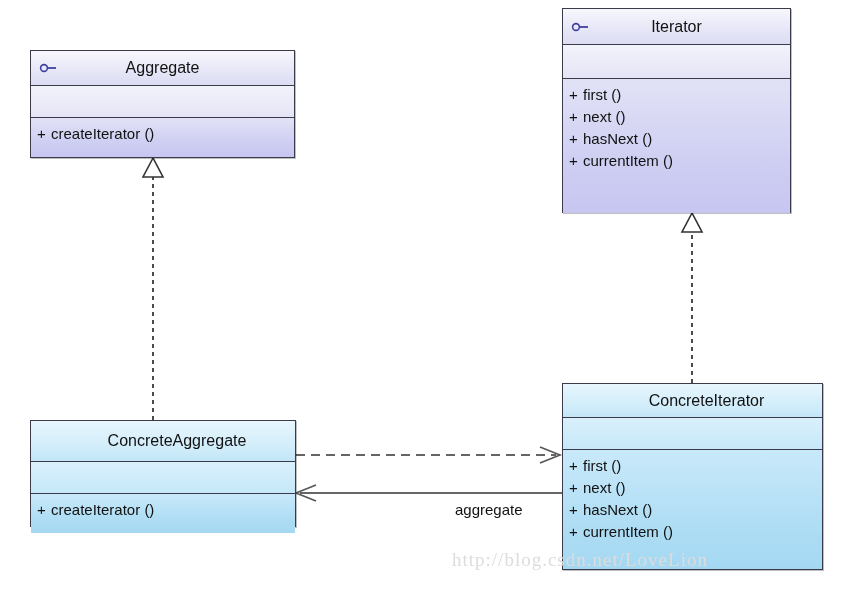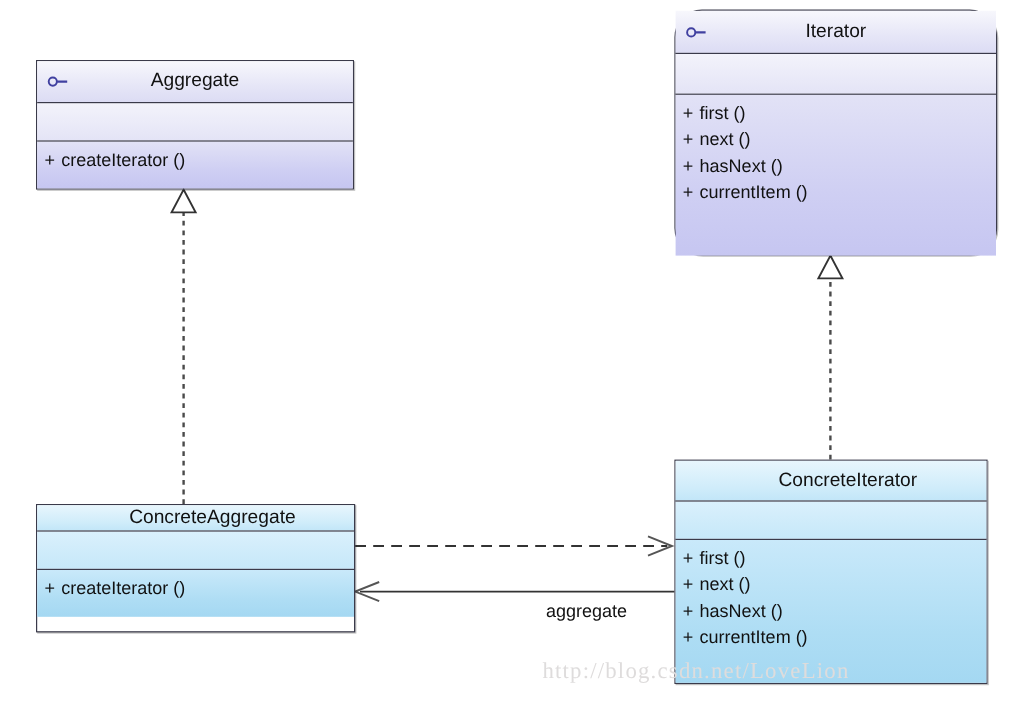--- a/index.html
+++ b/index.html
@@ -150,21 +150,21 @@
       <span>Aggregate</span>
     </div>
     <div class="sect uml-attrs fill-iface-attr" style="height:32px;"></div>
     <div class="sect uml-ops fill-iface-ops" style="height:40px;">
       <div class="op-line">
         <span class="op-vis">+</span><span>createIterator ()</span>
       </div>
     </div>
   </div>
 
-  <div class="uml-box" style="left:562px; top:8px; width:269px; height:205px;border-radius:23px;">
+  <div class="uml-box" style="left:562px; top:8px; width:229px; height:205px;">
     <div class="sect uml-title fill-iface-title" style="height:35px;">
       <svg class="iface-icon" viewBox="0 0 18 10">
         <circle cx="5" cy="5" r="3.4" fill="none" stroke="#4040a0" stroke-width="1.6"></circle>
         <line x1="8.6" y1="5" x2="17" y2="5" stroke="#4040a0" stroke-width="1.8"></line>
       </svg>
       <span>Iterator</span>
     </div>
     <div class="sect uml-attrs fill-iface-attr" style="height:34px;"></div>
     <div class="sect uml-ops fill-iface-ops" style="height:135px;">
       <div class="op-line">
@@ -176,21 +176,21 @@
       <div class="op-line">
         <span class="op-vis">+</span><span>hasNext ()</span>
       </div>
       <div class="op-line">
         <span class="op-vis">+</span><span>currentItem ()</span>
       </div>
     </div>
   </div>
 
   <div class="uml-box" style="left:30px; top:420px; width:266px; height:107px;">
-    <div class="sect uml-title fill-conc-title" style="height:21px;">
+    <div class="sect uml-title fill-conc-title" style="height:40px;">
       <span>ConcreteAggregate</span>
     </div>
     <div class="sect uml-attrs fill-conc-attr" style="height:32px;"></div>
     <div class="sect uml-ops fill-conc-ops" style="height:40px;">
       <div class="op-line">
         <span class="op-vis">+</span><span>createIterator ()</span>
       </div>
     </div>
   </div>
 

